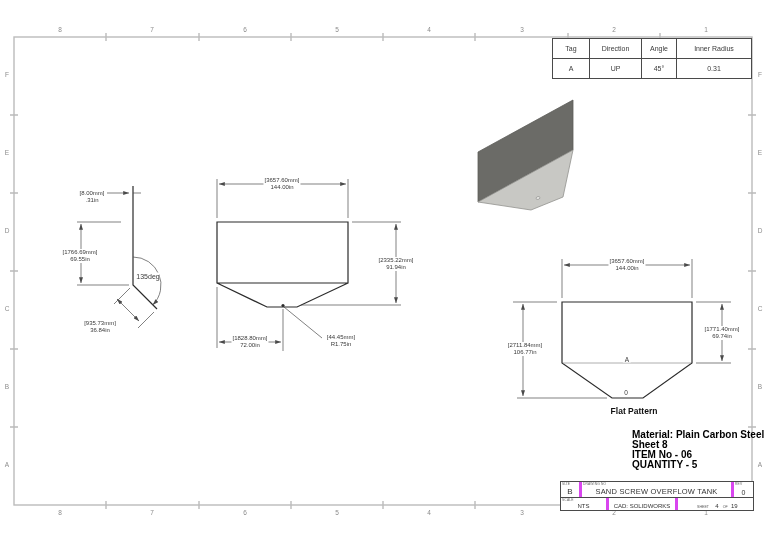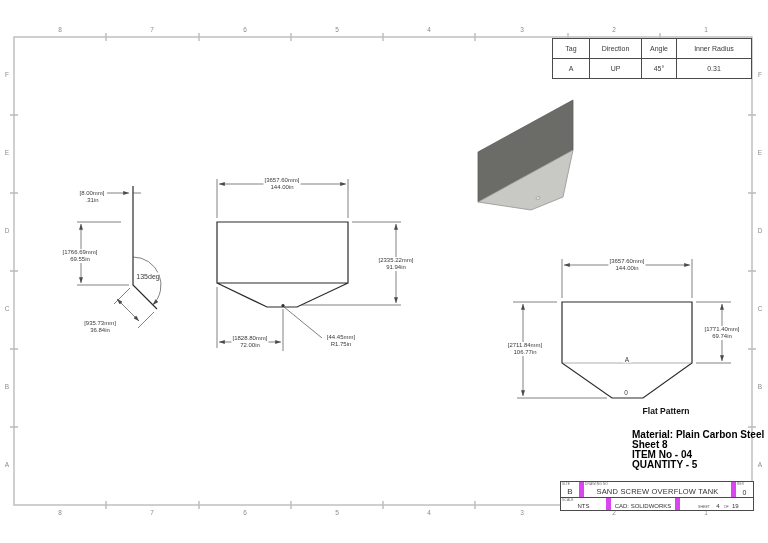--- a/index.html
+++ b/index.html
@@ -29,21 +29,21 @@
 
   .notes{position:absolute;left:632px;top:430px;color:#000;font-size:10px;font-weight:bold;
        line-height:10px;white-space:nowrap;}
 
   .tblock{position:absolute;left:560px;top:481px;width:194px;border:1px solid #4a4a4a;
        box-sizing:border-box;background:#fff;color:#333;}
   .tb-row{display:flex;box-sizing:border-box;}
   .tb-r1{height:16px;border-bottom:1px solid #4a4a4a;}
   .tb-r2{height:12px;}
   .tb-cell{position:relative;display:flex;align-items:flex-end;justify-content:center;
-       box-sizing:border-box;border-left:5px solid #d946ef;padding-bottom:1px;}
+       box-sizing:border-box;border-left:3px solid #d946ef;padding-bottom:1px;}
   .tb-cell:first-child{border-left:none;}
   .tb-lab{position:absolute;top:0;left:1px;font-size:6px;color:#666;
        transform:scale(0.55);transform-origin:left top;white-space:nowrap;letter-spacing:.3px;}
   .tb-size{width:18px;} .tb-title{width:152px;} .tb-rev{width:22px;}
   .tb-scale{width:45px;} .tb-cad{width:69px;} .tb-sheet{width:78px;}
   .tb-val-b{font-size:8px;} .tb-val-title{font-size:7.5px;letter-spacing:.2px;} .tb-val-rev{font-size:7px;}
   .tb-val-sm{font-size:6px;} 
   .tb-sheet-line{display:flex;align-items:baseline;gap:2px;font-size:6px;}
   .tb-sheet-line .mini{font-size:6px;transform:scale(0.6);transform-origin:center bottom;color:#555;}
 </style>
@@ -199,26 +199,26 @@
   <div class="dim" style="left:525px;top:349px">
     <div>[2711.84mm]</div>
     <div>106.77in</div>
   </div>
   <div class="dim" style="left:722px;top:333px">
     <div>[1771.40mm]</div>
     <div>69.74in</div>
   </div>
   <div class="tag-label" style="left:627px;top:359px">A</div>
   <div class="tag-label" style="left:626px;top:392px">0</div>
-  <div class="caption" style="left:666px;top:411px">Flat Pattern</div>
+  <div class="caption" style="left:634px;top:411px">Flat Pattern</div>
 
   <div class="notes">
     <div>Material: Plain Carbon Steel</div>
     <div>Sheet 8</div>
-    <div>ITEM No - 04</div>
+    <div>ITEM No - 06</div>
     <div>QUANTITY - 5</div>
   </div>
 
   <div class="tblock">
     <div class="tb-row tb-r1">
       <div class="tb-cell tb-size">
         <span class="tb-lab">SIZE</span>
         <span class="tb-val-b">B</span>
       </div>
       <div class="tb-cell tb-title">

